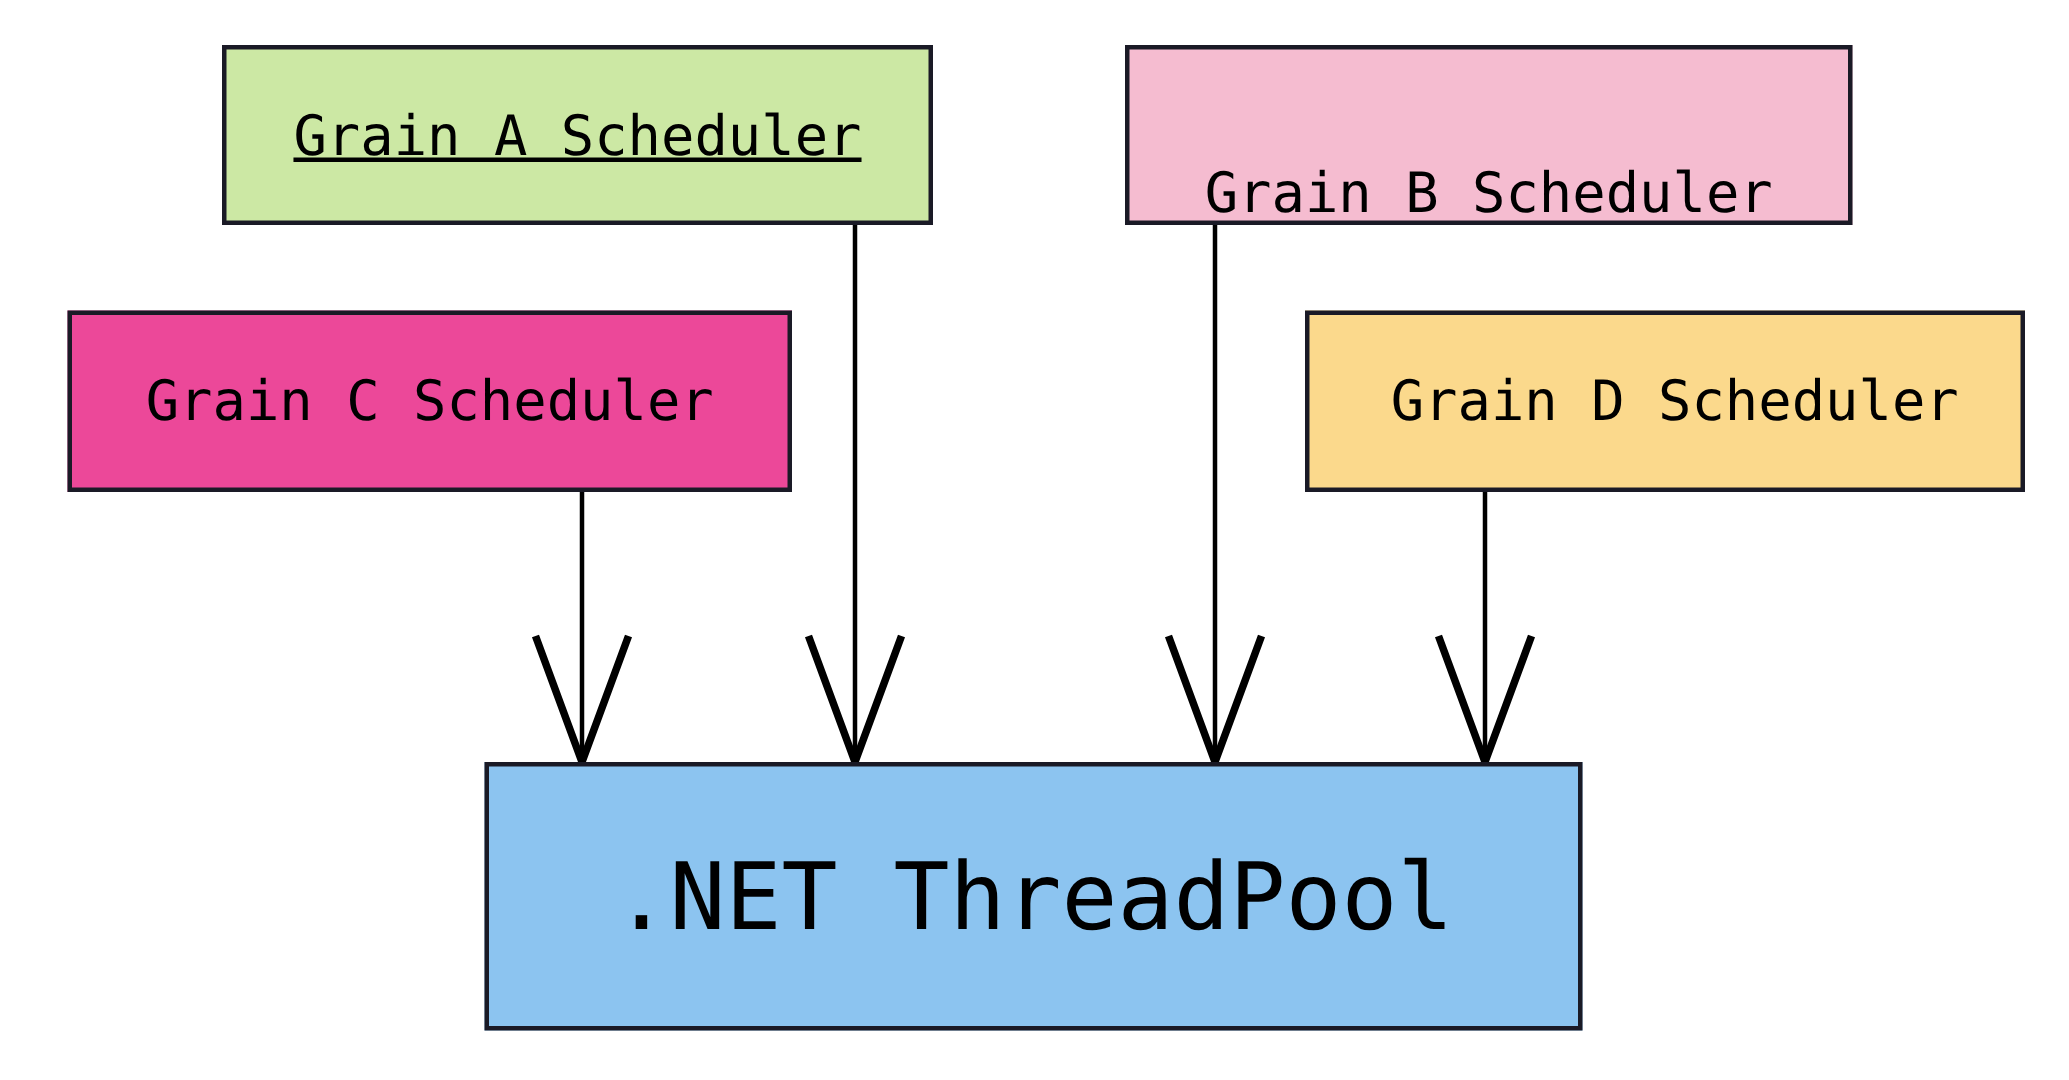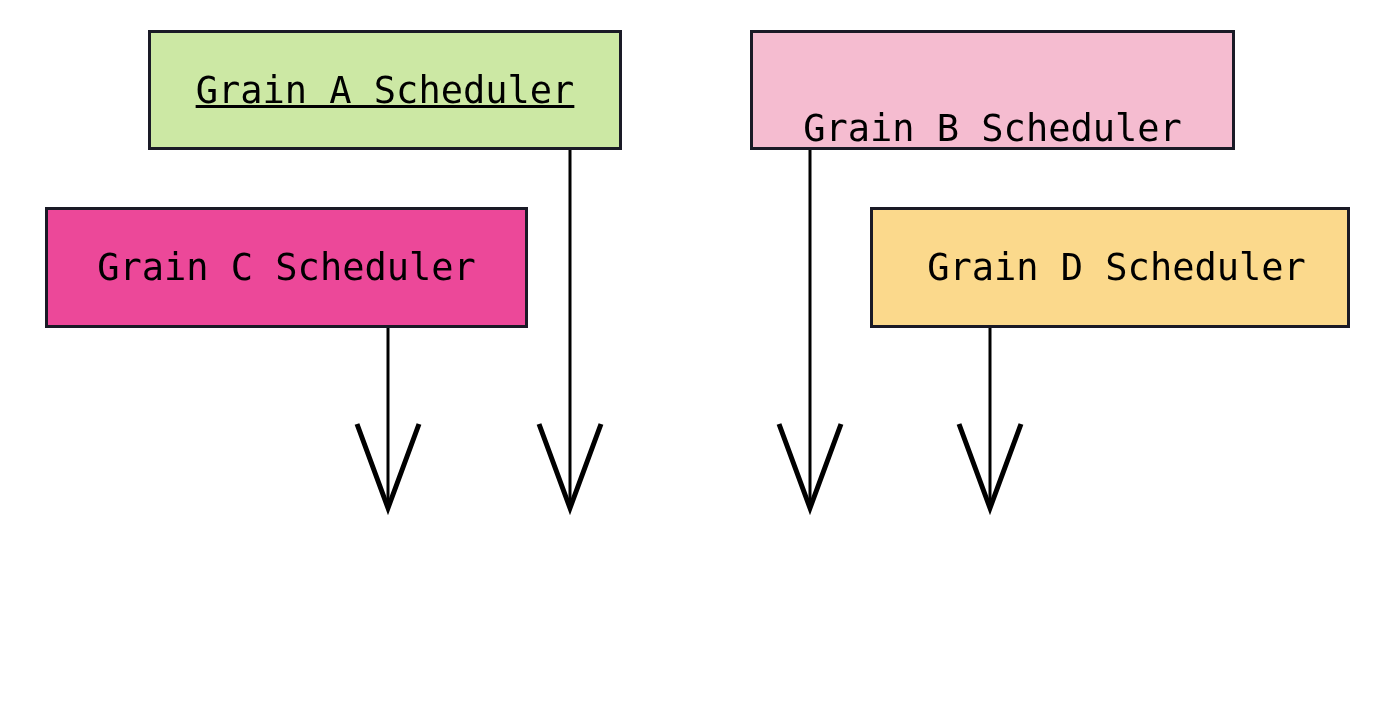--- a/index.html
+++ b/index.html
@@ -85,14 +85,17 @@
   </div>
 
   <div class="node" style="left: 30px; top: 207px; width: 483px; height: 121px; background: #ec4899; border-color: rgb(26, 26, 38); margin-left: 15px;">
     <span class="node-label scheduler-label">Grain C Scheduler</span>
   </div>
 
   <div class="node" style="left: 870px; top: 207px; width: 480px; height: 121px; background: rgb(251, 217, 140); border-color: rgb(26, 26, 38); padding-left: 13px;">
     <span class="node-label scheduler-label">Grain D Scheduler</span>
   </div>
 
+  <div class="node" style="left: 323px; top: 508px; width: 732px; height: 179px; background: rgb(140, 196, 240); border-color: rgb(26, 26, 38);">
+    <span class="node-label pool-label">.NET ThreadPool</span>
+  </div>
 
 </div>
 
 </body></html>

